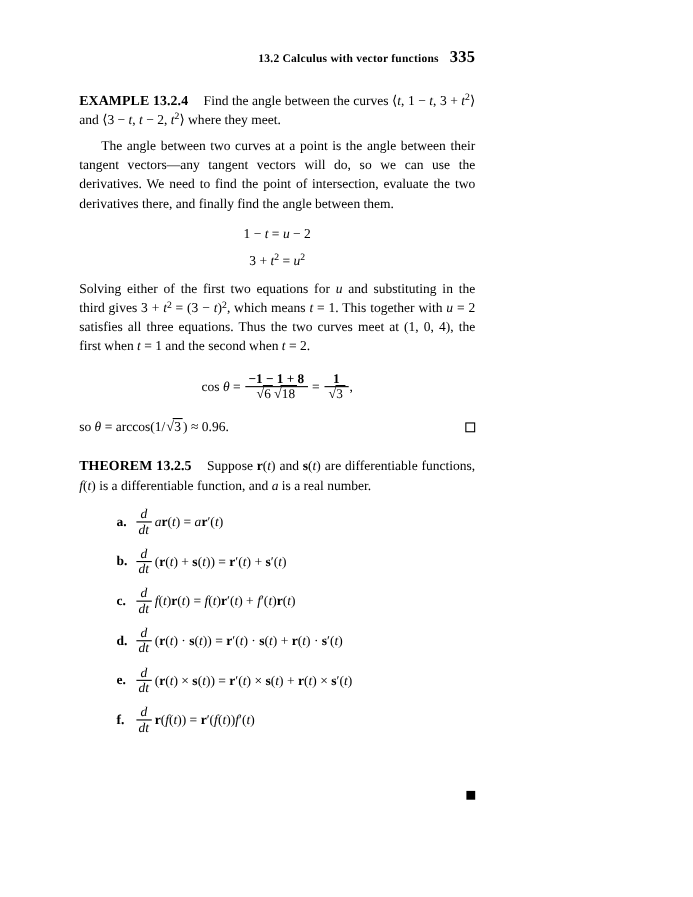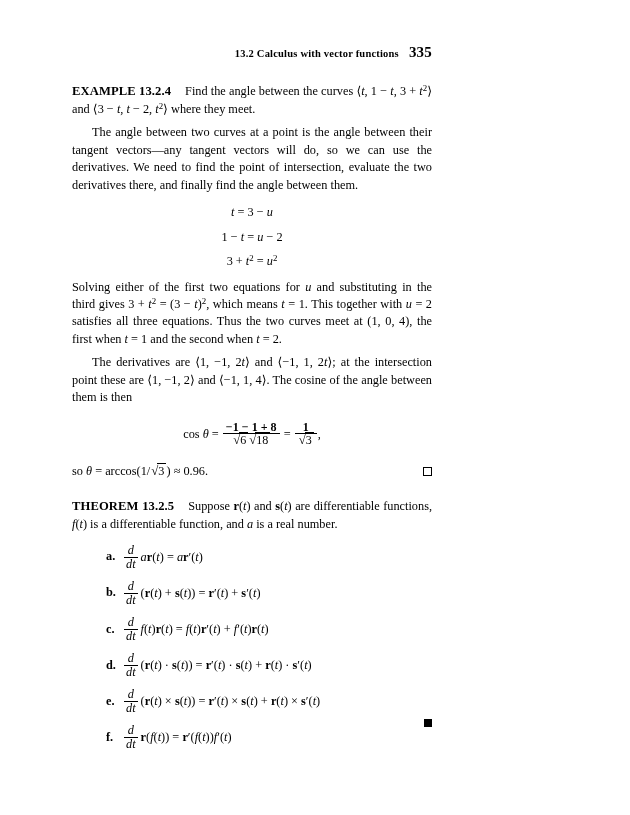--- a/index.html
+++ b/index.html
@@ -181,32 +181,28 @@
   <div class="body">
 
     <p>
       <span class="lead">EXAMPLE 13.2.4</span><span class="lead-gap"></span>Find the angle between the curves <span class="nowrap">⟨<i>t</i>, 1&nbsp;−&nbsp;<i>t</i>, 3&nbsp;+&nbsp;<i>t</i><sup>2</sup>⟩</span> and <span class="nowrap">⟨3&nbsp;−&nbsp;<i>t</i>, <i>t</i>&nbsp;−&nbsp;2, <i>t</i><sup>2</sup>⟩</span> where they meet.
     </p>
 
     <p class="indent">The angle between two curves at a point is the angle between their tangent vectors—any tangent vectors will do, so we can use the derivatives. We need to find the point of intersection, evaluate the two derivatives there, and finally find the angle between them.</p>
 
 
     <div class="eqblock">
-      <div class="eqline"><i>t</i> = 3 − <i>u</i></div>
       <div class="eqline">1 − <i>t</i> = <i>u</i> − 2</div>
       <div class="eqline">3 + <i>t</i><sup>2</sup> = <i>u</i><sup>2</sup></div>
     </div>
 
     <p class="tight">
       Solving either of the first two equations for <i>u</i> and substituting in the third gives 3&nbsp;+&nbsp;<i>t</i><sup>2</sup> = (3&nbsp;−&nbsp;<i>t</i>)<sup>2</sup>, which means <i>t</i>&nbsp;=&nbsp;1. This together with <i>u</i>&nbsp;=&nbsp;2 satisfies all three equations. Thus the two curves meet at (1,&nbsp;0,&nbsp;4), the first when <i>t</i>&nbsp;=&nbsp;1 and the second when <i>t</i>&nbsp;=&nbsp;2.
     </p>
 
-    <p class="indent">
-      The derivatives are ⟨1,&nbsp;−1,&nbsp;2<i>t</i>⟩ and ⟨−1,&nbsp;1,&nbsp;2<i>t</i>⟩; at the intersection point these are ⟨1,&nbsp;−1,&nbsp;2⟩ and ⟨−1,&nbsp;1,&nbsp;4⟩. The cosine of the angle between them is then
-    </p>
 
     <div class="eqblock" style="margin-top:14px;margin-bottom:14px;">
       <span>cos&nbsp;<i>θ</i> =</span>
       <span class="frac">
         <span class="num">−1 − 1 + 8</span>
         <span class="den">
           <span class="sqrt"><span class="rad">√</span><span class="radicand">6</span></span><span class="sqrt"><span class="rad">√</span><span class="radicand">18</span></span>
         </span>
       </span>
       <span>=</span>

